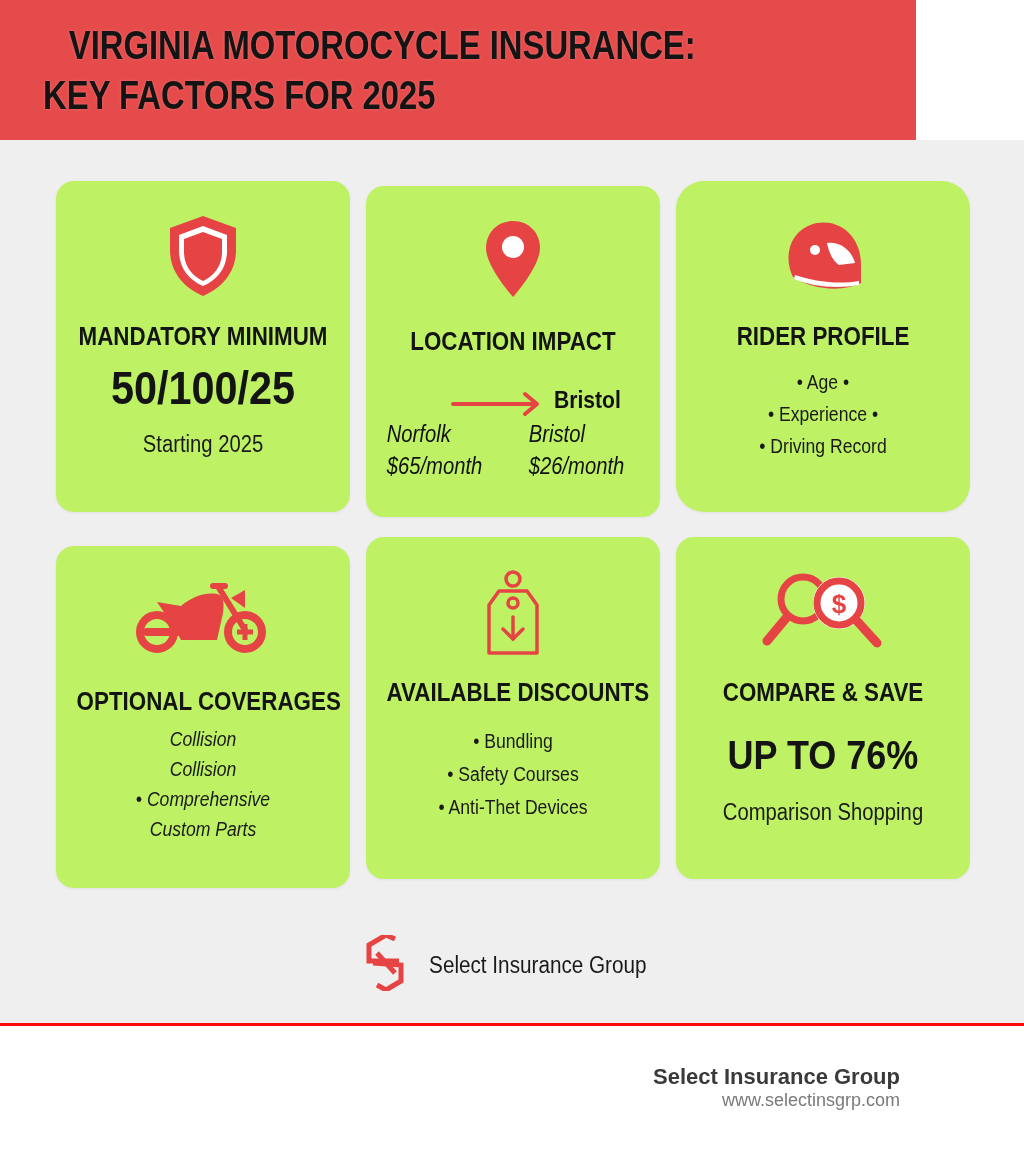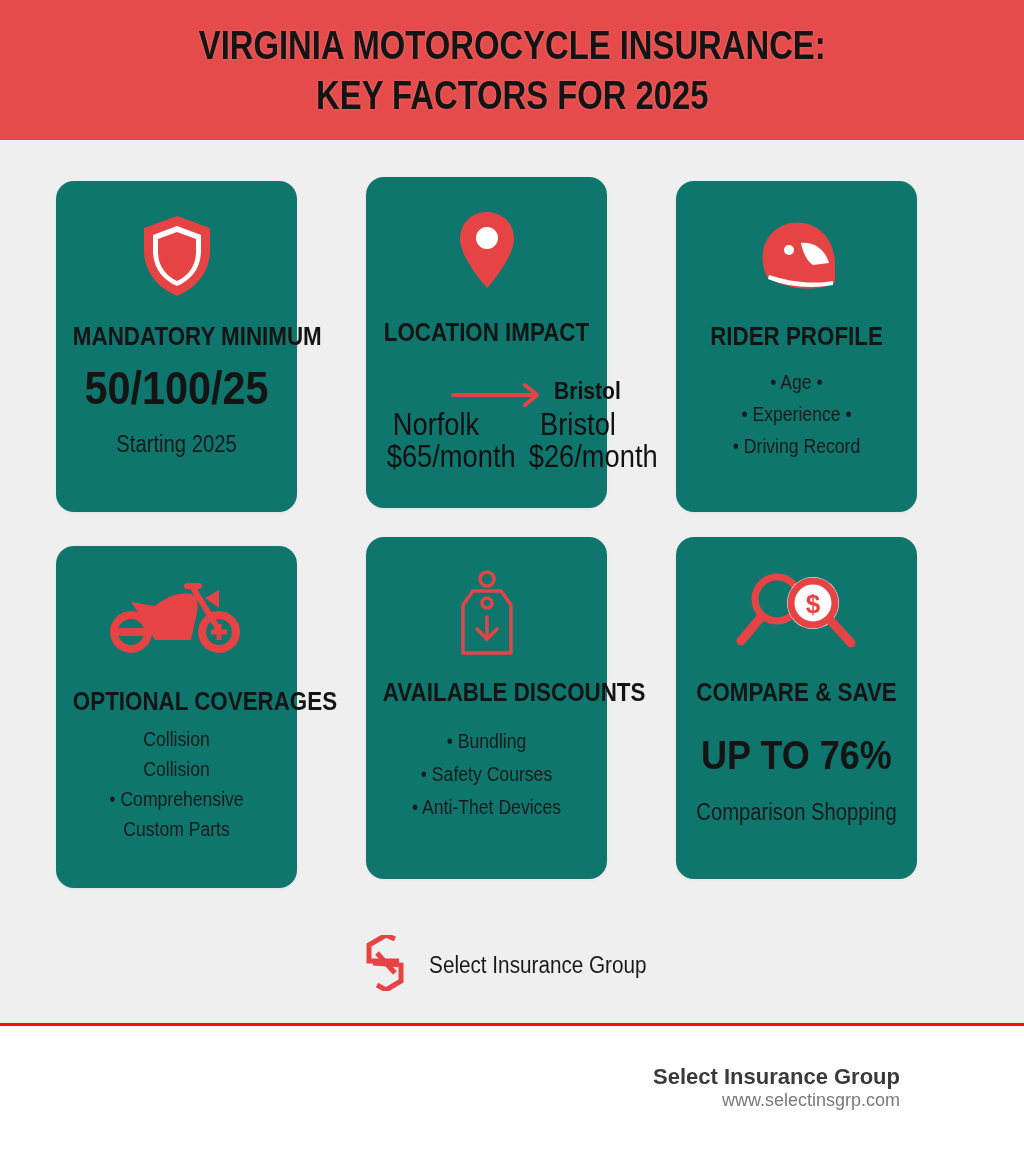--- a/index.html
+++ b/index.html
@@ -1,40 +1,40 @@
 <!DOCTYPE html>
 <html><head>
 <meta charset="utf-8">
 <style>
   * { box-sizing: border-box; margin: 0; padding: 0; }
   html, body { width: 1024px; height: 1154px; background: #ffffff; overflow: hidden; }
   body { font-family: "Liberation Sans", "DejaVu Sans", sans-serif; color: #111; position: relative; }
 
   .header {
-    position: absolute; left: 0; top: 0; width: 1024px; height: 140px;
+    position: absolute; left: 0; top: 0; width: 916px; height: 140px;
     background: #e64b4b;
-    display: flex; flex-direction: column; align-items: center; justify-content: center;
+    display: flex; flex-direction: column; align-items: flex-start; justify-content: center;
   }
   .header .line {
     font-family: "Liberation Sans", sans-serif;
     font-weight: 700; font-size: 40px; letter-spacing: 0px;
     color: #141414; line-height: 50px;
     transform: scaleX(0.82); transform-origin: center;
     white-space: nowrap;
     text-shadow: 0 0 3px rgba(255,255,255,0.25);
   }
 
   .main {
     position: absolute; left: 0; top: 140px; width: 1024px; height: 884px;
     background: #efefef;
   }
 
   .card {
-    position: absolute; width: 241px;
-    background: #0f766e; border-radius: 18px;
+    position: absolute; width: 294px;
+    background: #bef264; border-radius: 18px;
     box-shadow: 0 1px 3px rgba(0,0,0,0.06);
     display: flex; flex-direction: column; align-items: center;
     text-align: center;
   }
   .card .icon { position: absolute; left: 0; width: 100%; display: flex; justify-content: center; }
   .card .title {
     position: absolute; left: 0; width: 100%;
     font-weight: 700; font-size: 26px; color: #141414;
     transform: scaleX(0.86); white-space: nowrap;
   }
@@ -48,21 +48,21 @@
     font-size: 23px; color: #1a1a1a; transform: scaleX(0.88); white-space: nowrap;
   }
   .card .list {
     position: absolute; left: 0; width: 100%;
     font-size: 20px; color: #1a1a1a; line-height: 31px;
   }
   .card .list div { transform: scaleX(0.88); white-space: nowrap; }
 
   .loc-arrow { position: absolute; left: 85px; top: 205px; }
   .loc-dest { position: absolute; left: 188px; top: 200px; font-weight: 700; font-size: 24px; transform: scaleX(0.88); transform-origin: left; white-space: nowrap; }
-  .loc-col { position: absolute; font-size: 31px; line-height: 32px; text-align: center; white-space: nowrap; }
+  .loc-col { position: absolute; font-size: 23px; line-height: 32px; text-align: left; white-space: nowrap; font-style: italic; }
   .loc-col div { transform: scaleX(0.88); }
 
   .brand {
     position: absolute; left: 0; top: 930px; width: 1024px; height: 70px;
     display: flex; align-items: center; justify-content: center; gap: 10px;
   }
   .brand .name { font-size: 23px; color: #1a1a1a; transform: scaleX(0.9); white-space: nowrap; }
 
   .divider { position: absolute; left: 0; top: 1023px; width: 1024px; height: 3px; background: #ff0a0a; }
 
@@ -86,21 +86,21 @@
         <path d="M35 2 L68 14 L68 36 C68 58 54 74 35 82 C16 74 2 58 2 36 L2 14 Z" fill="#e64444"></path>
         <path d="M35 12 L59 21 L59 37 C59 54 49 66 35 72 C21 66 11 54 11 37 L11 21 Z" fill="#fff"></path>
         <path d="M35 18 L54 25 L54 38 C54 52 46 62 35 67 C24 62 16 52 16 38 L16 25 Z" fill="#e64444"></path>
       </svg>
     </div>
     <div class="title" style="top:140px;">MANDATORY MINIMUM</div>
     <div class="big" style="top:180px;">50/100/25</div>
     <div class="sub" style="top:250px;">Starting 2025</div>
   </div>
 
-  <div class="card" style="left:366px; top:37px; height:331px;">
+  <div class="card" style="left:366px; top:46px; height:331px;">
     <div class="icon" style="top:33px;">
       <svg width="58" height="80" viewBox="0 0 58 80">
         <path d="M29 2 C13 2 2 14 2 29 C2 48 29 78 29 78 C29 78 56 48 56 29 C56 14 45 2 29 2 Z" fill="#e64444"></path>
         <circle cx="29" cy="28" r="11" fill="#fff"></circle>
       </svg>
     </div>
     <div class="title" style="top:140px;">LOCATION IMPACT</div>
     <div class="loc-arrow">
       <svg width="92" height="26" viewBox="0 0 92 26">
         <line x1="2" y1="13" x2="84" y2="13" stroke="#e64444" stroke-width="4" stroke-linecap="round"></line>
@@ -111,21 +111,21 @@
     <div class="loc-col" style="left:14px; top:232px; width:112px;">
       <div>Norfolk</div>
       <div>$65/month</div>
     </div>
     <div class="loc-col" style="left:156px; top:232px; width:112px;">
       <div>Bristol</div>
       <div>$26/month</div>
     </div>
   </div>
 
-  <div class="card" style="left:676px; top:41px; height:331px;">
+  <div class="card" style="left:676px; top:41px; height:331px;border-radius:28px;">
     <div class="icon" style="top:36px;">
       <svg width="84" height="80" viewBox="0 0 84 80">
         <path d="M12 60 C2 40 8 12 36 6 C60 2 80 20 80 48 L80 66 C60 76 30 72 12 60 Z" fill="#e64444"></path>
         <circle cx="34" cy="33" r="5" fill="#fff"></circle>
         <path d="M46 26 C58 24 70 32 74 46 L58 48 C52 44 48 36 46 26 Z" fill="#fff"></path>
         <path d="M14 58 C32 64 56 68 78 64 L78 68 C56 72 32 70 13 62 Z" fill="#fff"></path>
       </svg>
     </div>
     <div class="title" style="top:140px;">RIDER PROFILE</div>
     <div class="list" style="top:185px; line-height:32px;">
@@ -143,21 +143,21 @@
         <circle cx="112" cy="50" r="17" fill="none" stroke="#e64444" stroke-width="8"></circle>
         <line x1="112" y1="42" x2="112" y2="58" stroke="#e64444" stroke-width="5"></line>
         <line x1="104" y1="50" x2="120" y2="50" stroke="#e64444" stroke-width="5"></line>
         <path d="M24 20 L48 24 C58 16 70 10 84 12 C92 14 92 26 88 40 L84 58 L48 58 C40 42 32 32 24 20 Z" fill="#e64444"></path>
         <line x1="86" y1="6" x2="112" y2="48" stroke="#e64444" stroke-width="6" stroke-linecap="round"></line>
         <line x1="80" y1="4" x2="92" y2="4" stroke="#e64444" stroke-width="6" stroke-linecap="round"></line>
         <path d="M98 16 L112 8 L112 26 Z" fill="#e64444"></path>
       </svg>
     </div>
     <div class="title" style="top:140px;">OPTIONAL COVERAGES</div>
-    <div class="list" style="top:178px; line-height:30px;">
+    <div class="list" style="top:178px; line-height:30px;font-style:italic;">
       <div>Collision</div>
       <div>Collision</div>
       <div>• Comprehensive</div>
       <div>Custom Parts</div>
     </div>
   </div>
 
   <div class="card" style="left:366px; top:397px; height:342px;">
     <div class="icon" style="top:32px;">
       <svg width="56" height="88" viewBox="0 0 56 88">

